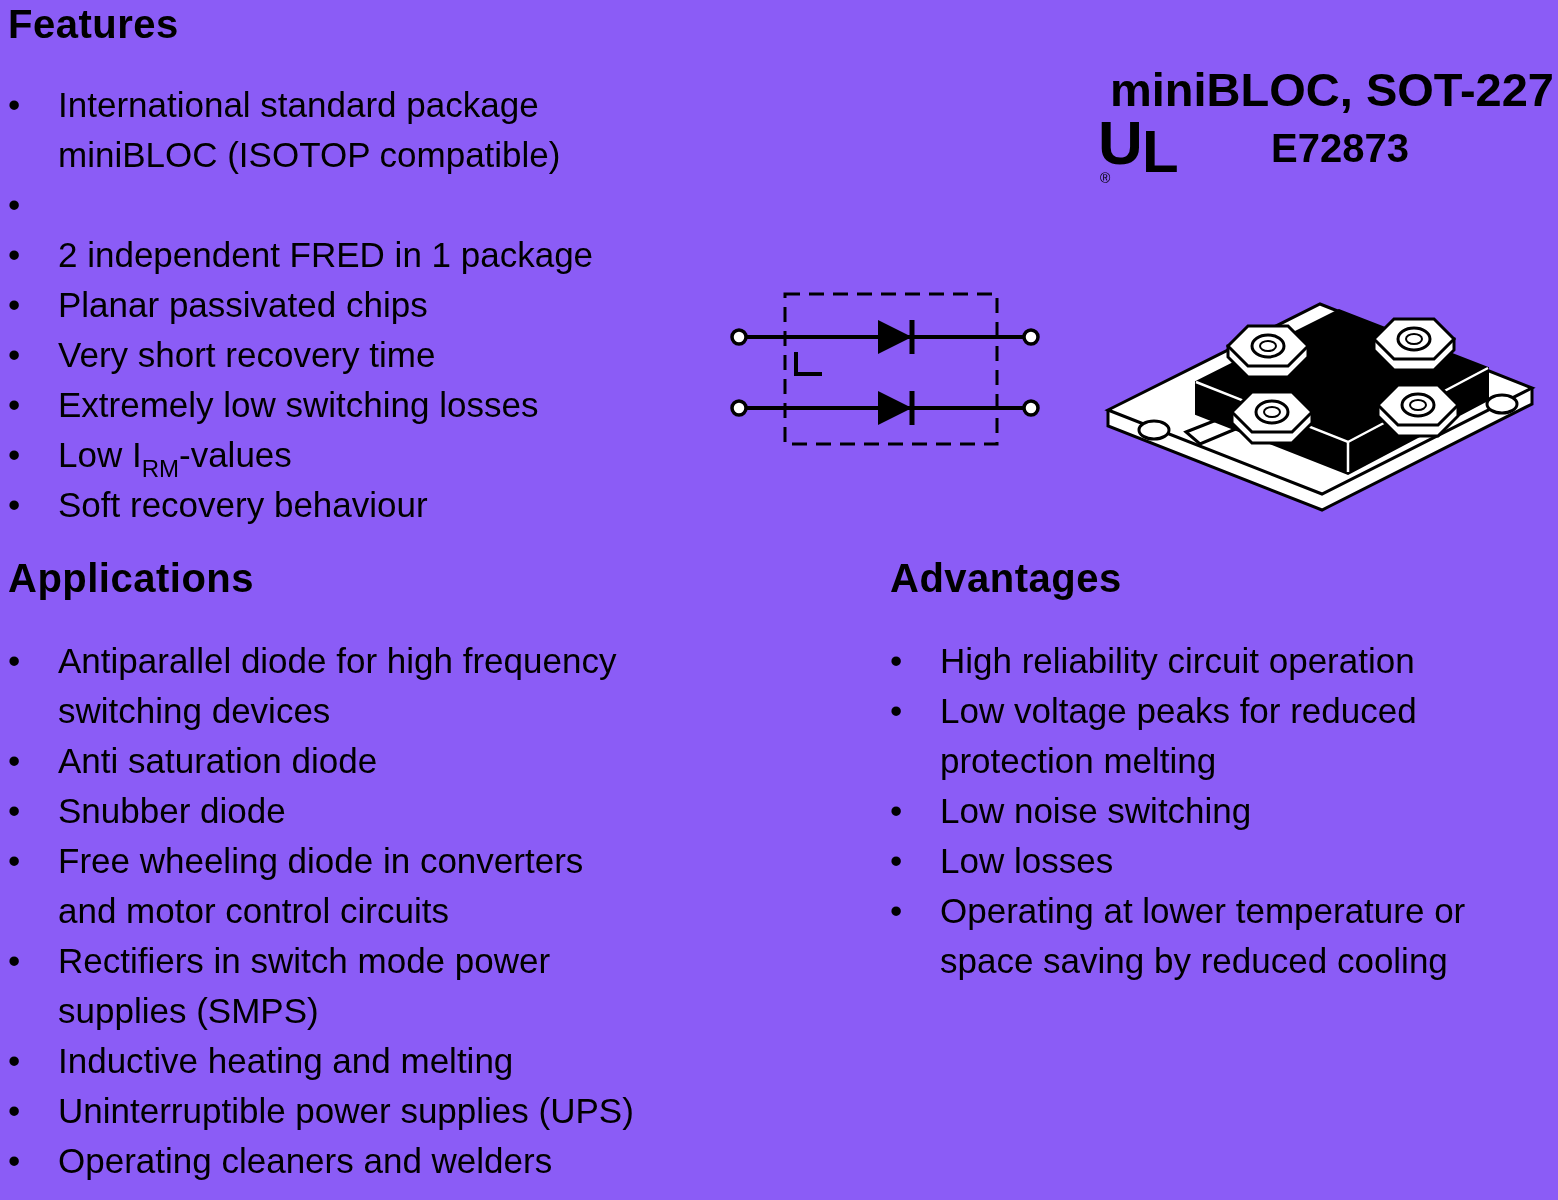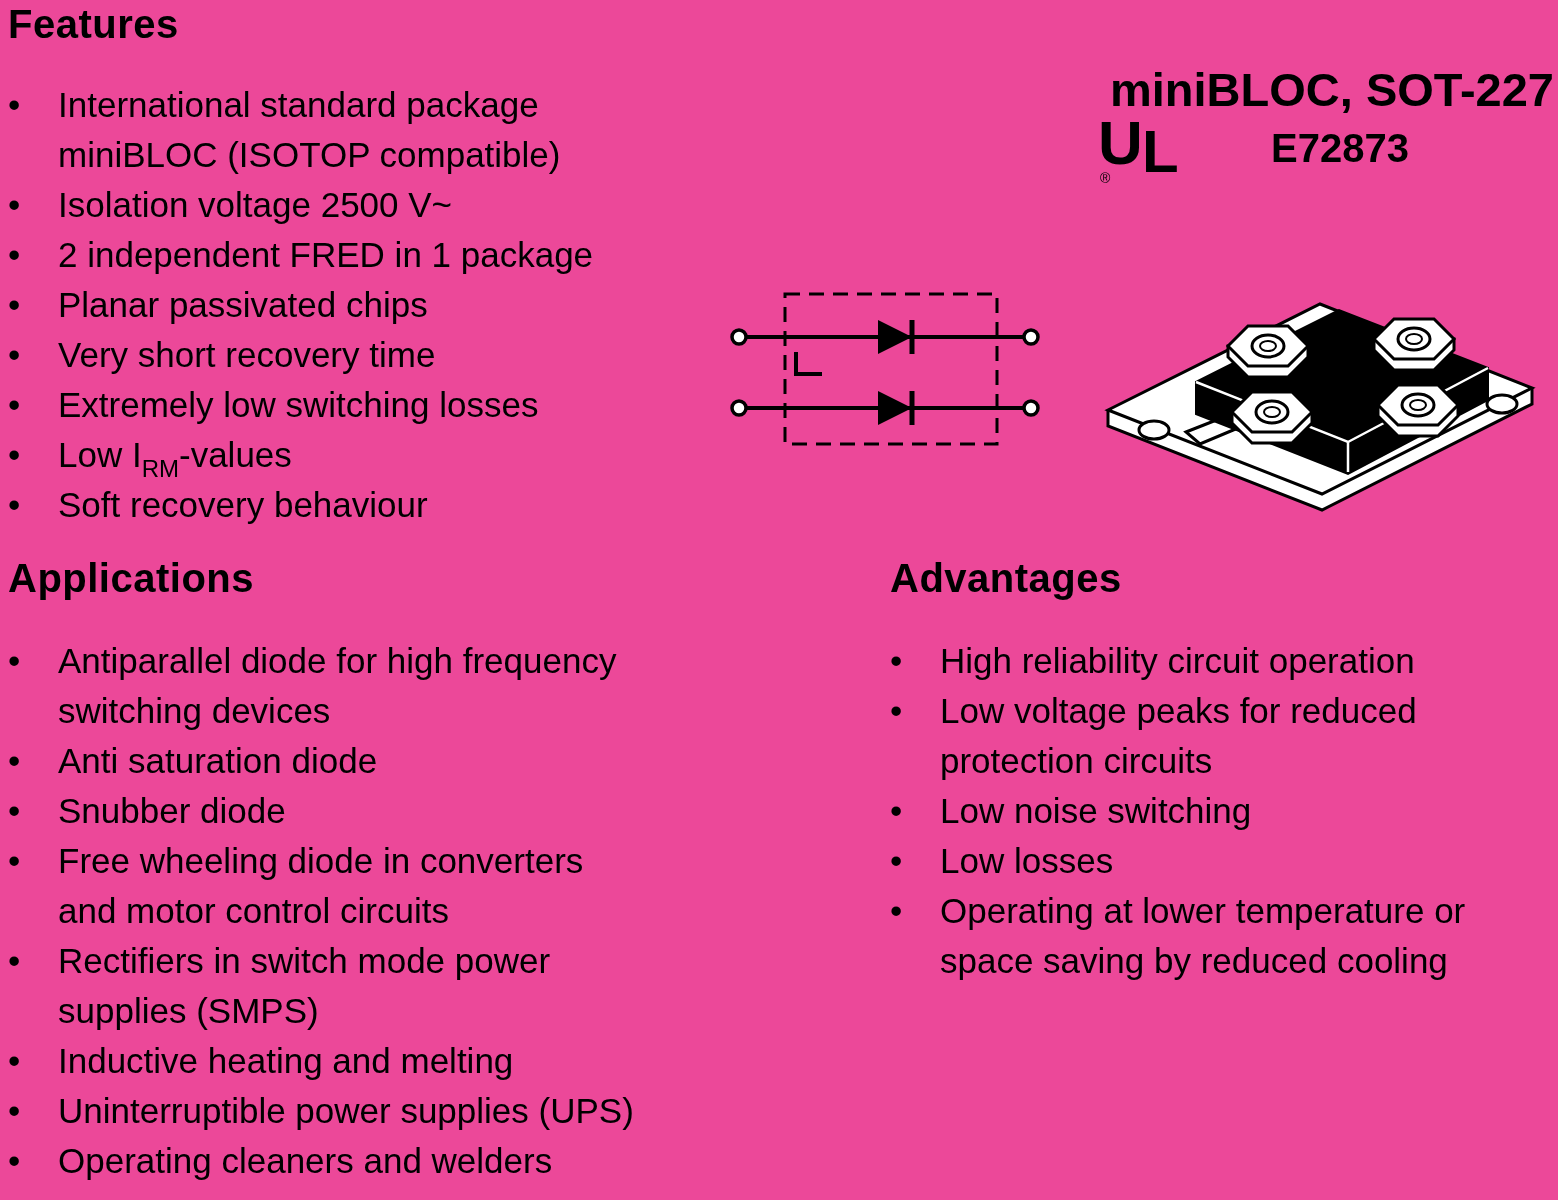--- a/index.html
+++ b/index.html
@@ -1,21 +1,21 @@
 <!DOCTYPE html>
 <html><head>
 <meta charset="utf-8">
 <style>
   * { box-sizing: border-box; }
   html, body { margin: 0; padding: 0; background: #ffffff; }
   .page {
     position: relative;
     width: 1558px;
     height: 1200px;
-    background: #ec4899;
+    background: #8b5cf6;
     color: #000000;
     font-family: "Liberation Sans", sans-serif;
     overflow: hidden;
   }
   .heading {
     position: absolute;
     margin: 0;
     font-size: 40px;
     font-weight: 700;
     letter-spacing: 0.5px;
@@ -109,21 +109,20 @@
 
   <h1 class="heading" id="features-heading">Features</h1>
   <ul class="bullet-list" id="features-list">
     <li class="bullet-item">
       <span class="bullet-glyph">•</span>
       <span class="bullet-text">International standard package
 miniBLOC (ISOTOP compatible)</span>
     </li>
     <li class="bullet-item">
       <span class="bullet-glyph">•</span>
-      <span class="bullet-text">Isolation voltage 2500 V~</span>
     </li>
     <li class="bullet-item">
       <span class="bullet-glyph">•</span>
       <span class="bullet-text">2 independent FRED in 1 package</span>
     </li>
     <li class="bullet-item">
       <span class="bullet-glyph">•</span>
       <span class="bullet-text">Planar passivated chips</span>
     </li>
     <li class="bullet-item">
@@ -254,21 +253,21 @@
 
   <h1 class="heading" id="advantages-heading">Advantages</h1>
   <ul class="bullet-list" id="advantages-list">
     <li class="bullet-item">
       <span class="bullet-glyph">•</span>
       <span class="bullet-text">High reliability circuit operation</span>
     </li>
     <li class="bullet-item">
       <span class="bullet-glyph">•</span>
       <span class="bullet-text">Low voltage peaks for reduced
-protection circuits</span>
+protection melting</span>
     </li>
     <li class="bullet-item">
       <span class="bullet-glyph">•</span>
       <span class="bullet-text">Low noise switching</span>
     </li>
     <li class="bullet-item">
       <span class="bullet-glyph">•</span>
       <span class="bullet-text">Low losses</span>
     </li>
     <li class="bullet-item">

